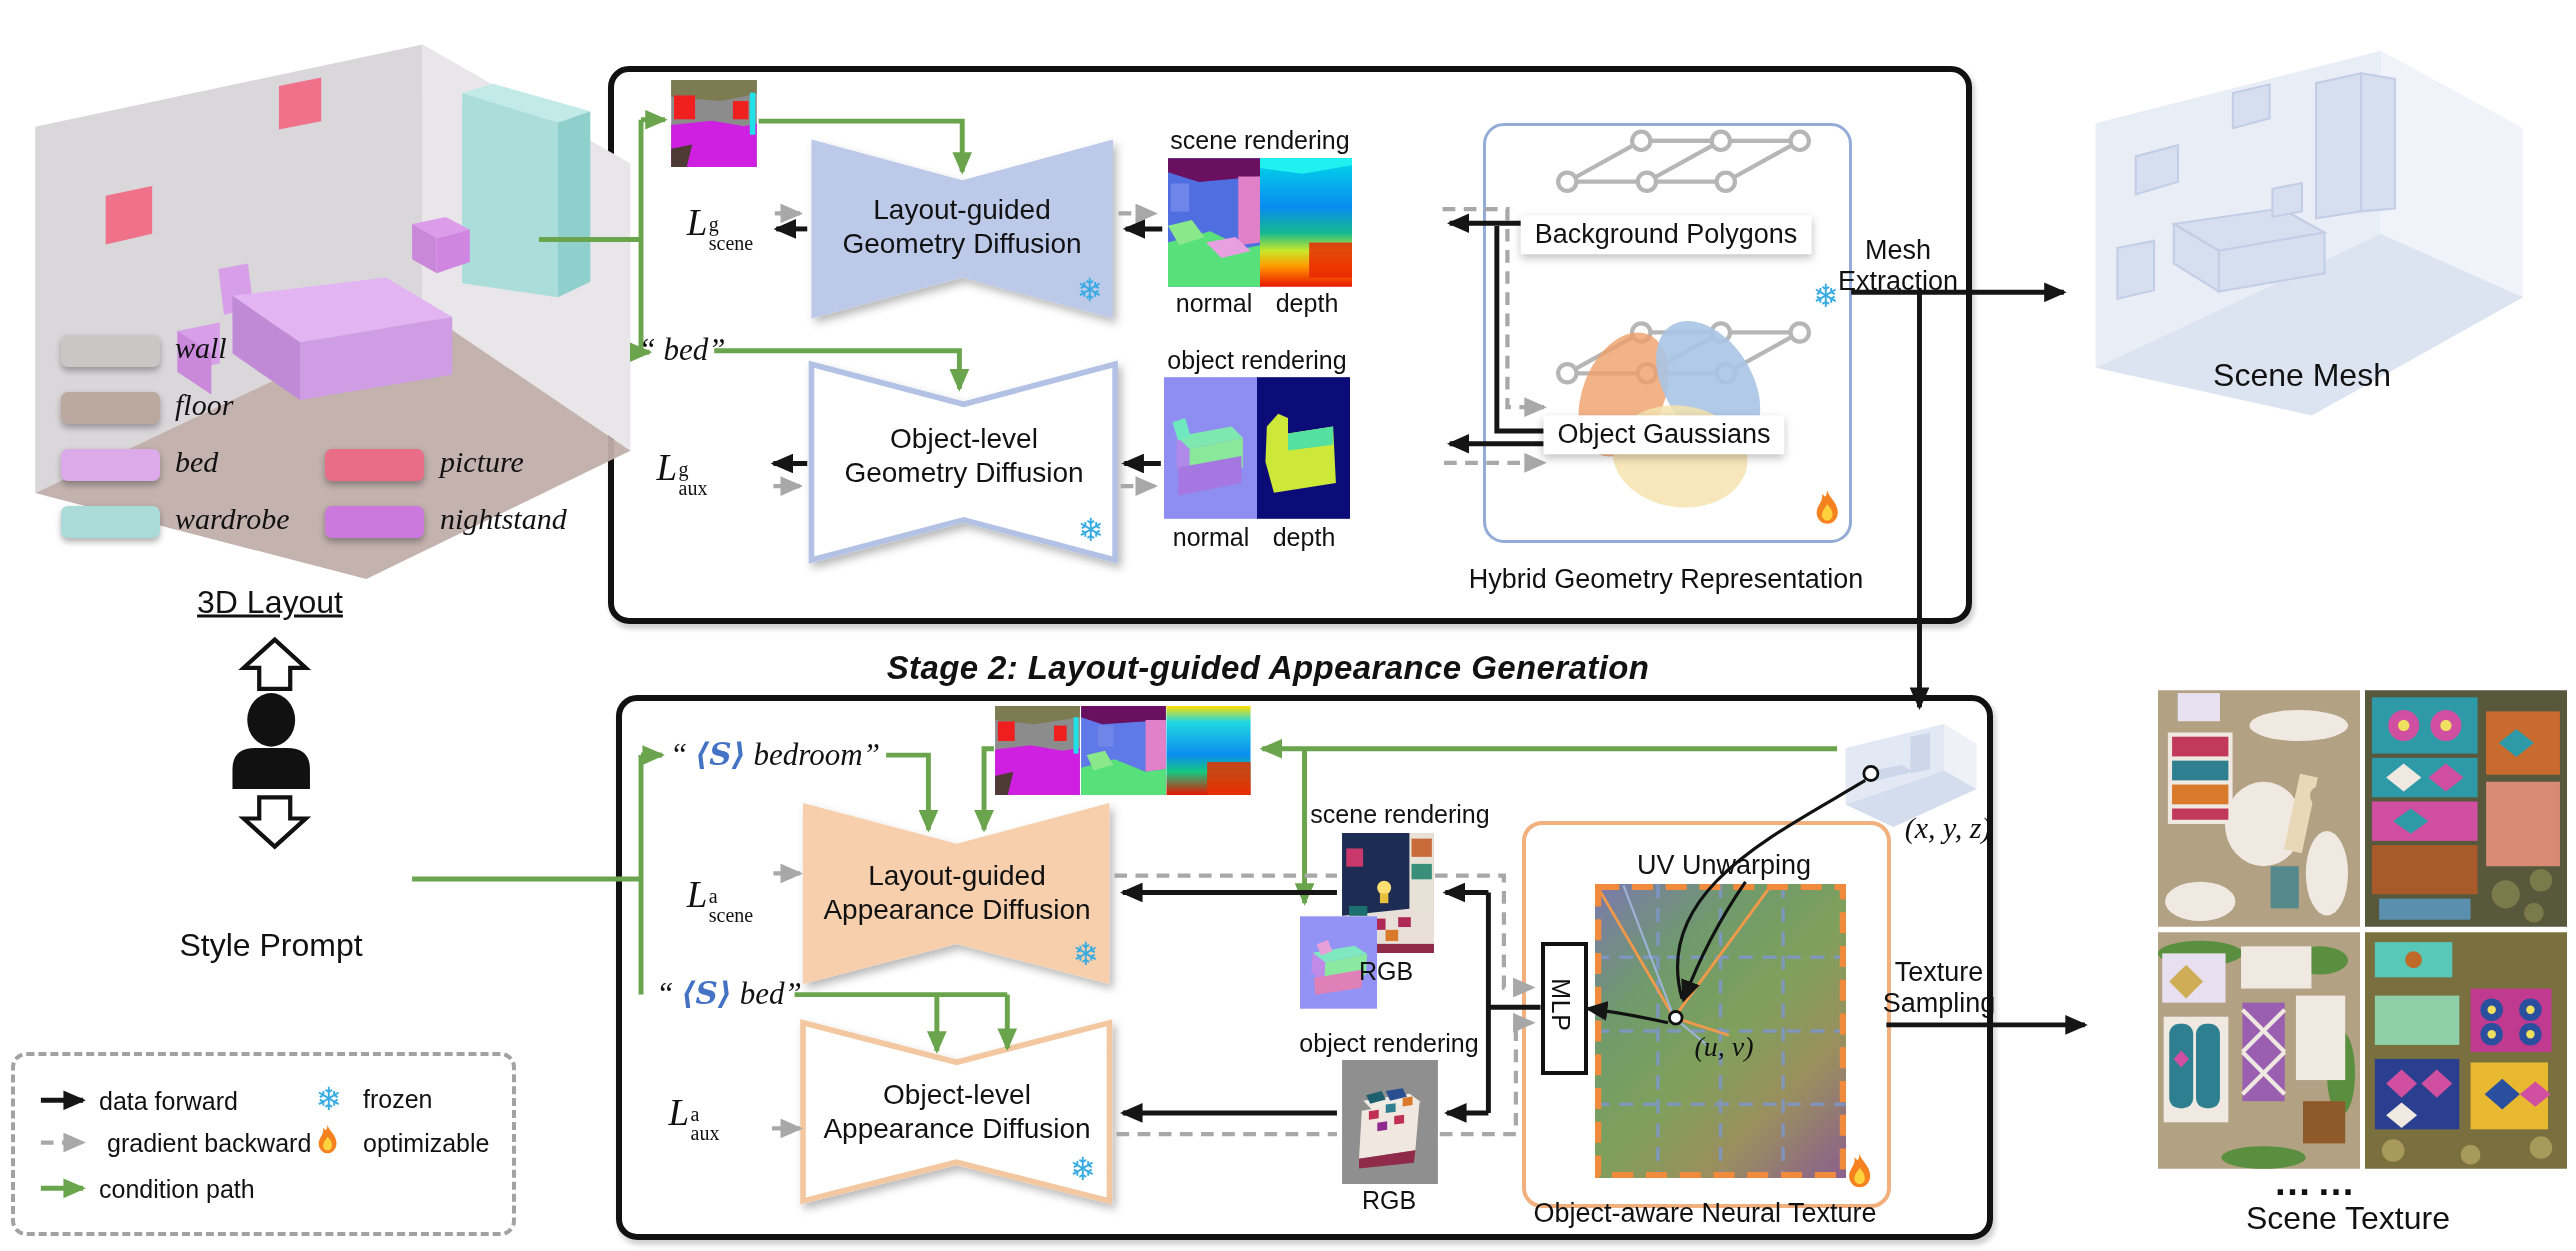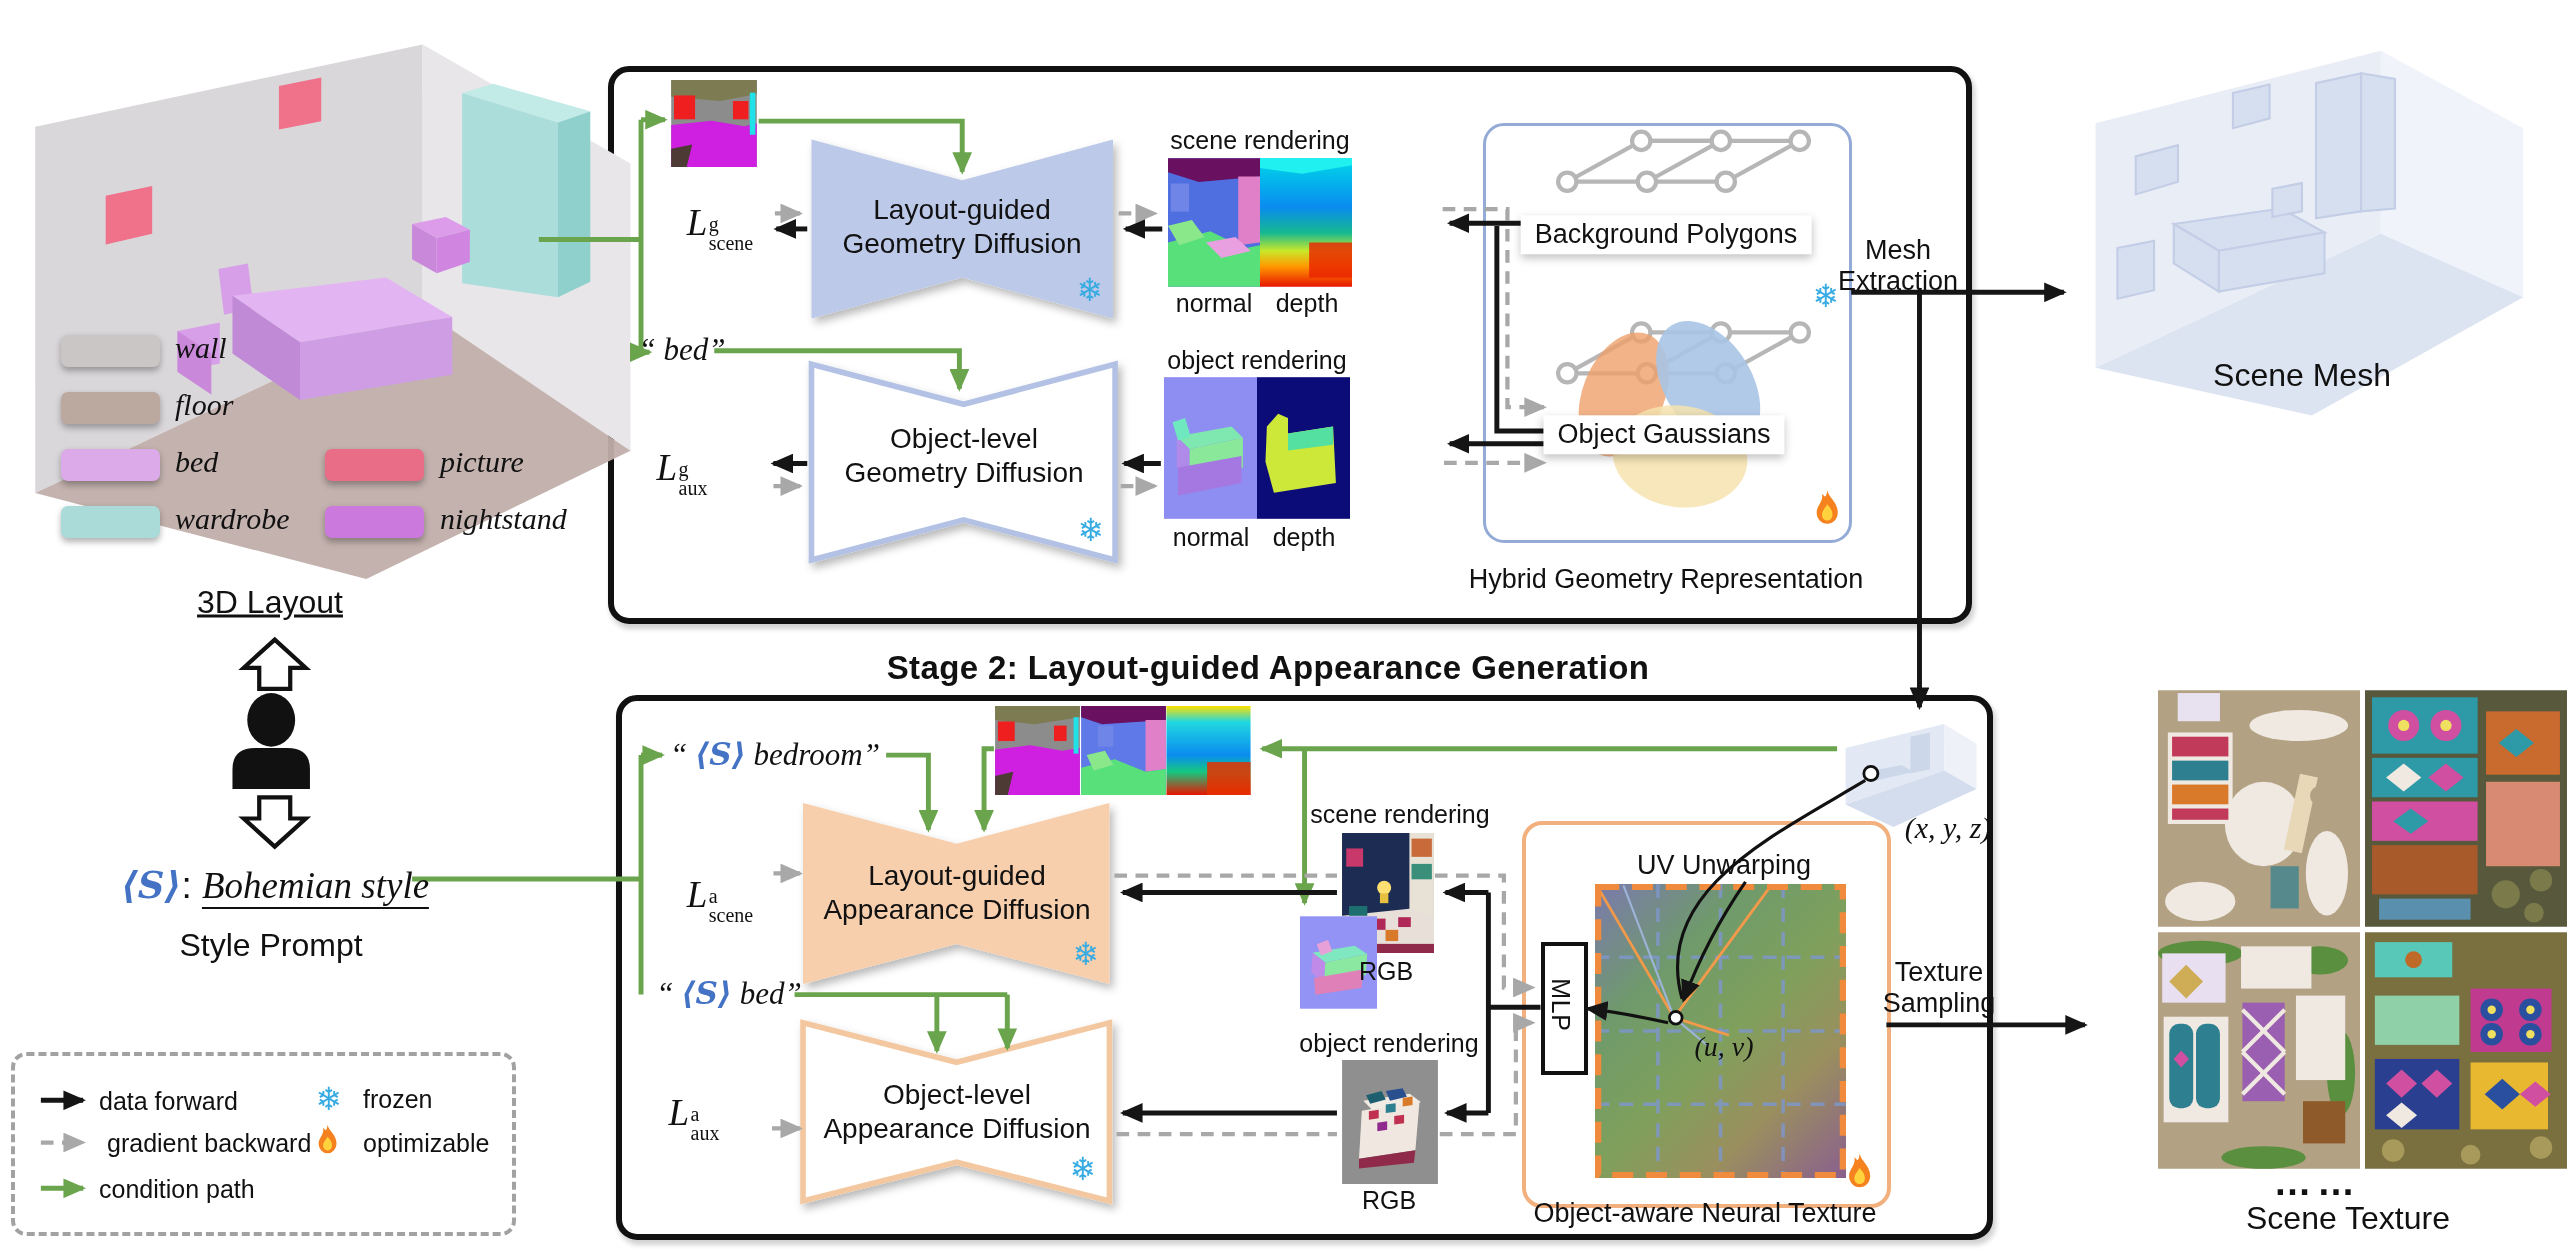--- a/index.html
+++ b/index.html
@@ -520,40 +520,36 @@
           <polygon points="220,230 242,212 264,230 242,248" fill="#d04fa0"></polygon>
         </g>
       <g fill="#a89a5a">
           <circle cx="40" cy="310" r="16"></circle>
           <circle cx="150" cy="316" r="14"></circle>
           <circle cx="250" cy="306" r="16"></circle>
         </g>
     </svg>
   </div>
 
-  <div class="c title" style="left:1268px;top:668px;">Stage 2: Layout-guided Appearance Generation</div>
+  <div class="c title" style="left:1268px;top:668px;font-style:italic;">Stage 2: Layout-guided Appearance Generation</div>
 
   <span class="swatch" style="left: 61px; top: 335px; background: rgb(201, 198, 197);"></span>
   <span class="swatch" style="left: 61px; top: 392px; background: rgb(187, 168, 159);"></span>
   <span class="swatch" style="left: 61px; top: 449px; background: rgb(220, 170, 232);"></span>
   <span class="swatch" style="left: 61px; top: 506px; background: rgb(171, 219, 216);"></span>
   <span class="swatch" style="left: 325px; top: 449px; background: rgb(233, 109, 134);"></span>
   <span class="swatch" style="left: 325px; top: 506px; background: rgb(203, 121, 221);"></span>
   <span class="leglab" style="left:175px;top:331px;">wall</span>
   <span class="leglab" style="left:175px;top:388px;">floor</span>
   <span class="leglab" style="left:175px;top:445px;">bed</span>
   <span class="leglab" style="left:175px;top:502px;">wardrobe</span>
   <span class="leglab" style="left:440px;top:445px;">picture</span>
   <span class="leglab" style="left:440px;top:502px;">nightstand</span>
 
   <div class="c big" style="left:270px;top:602px;text-decoration:underline;">3D Layout</div>
-  <div class="c boh" style="left:275px;top:885px;">
-    <span class="token">⟨S⟩</span><span>:</span>
-    <span class="serifit val">Bohemian style</span>
-  </div>
   <div class="c big" style="left:271px;top:945px;">Style Prompt</div>
 
   <span class="lbitem" style="left:99px;top:1087px;">data forward</span>
   <span class="lbitem" style="left:107px;top:1129px;">gradient backward</span>
   <span class="lbitem" style="left:99px;top:1175px;">condition path</span>
   <span class="snow" style="left:329px;top:1099px;">❄</span>
   <span class="lbitem" style="left:363px;top:1085px;">frozen</span>
   <span class="lbitem" style="left:363px;top:1129px;">optimizable</span>
 
   <div class="c loss" style="left:720px;top:227px;">

